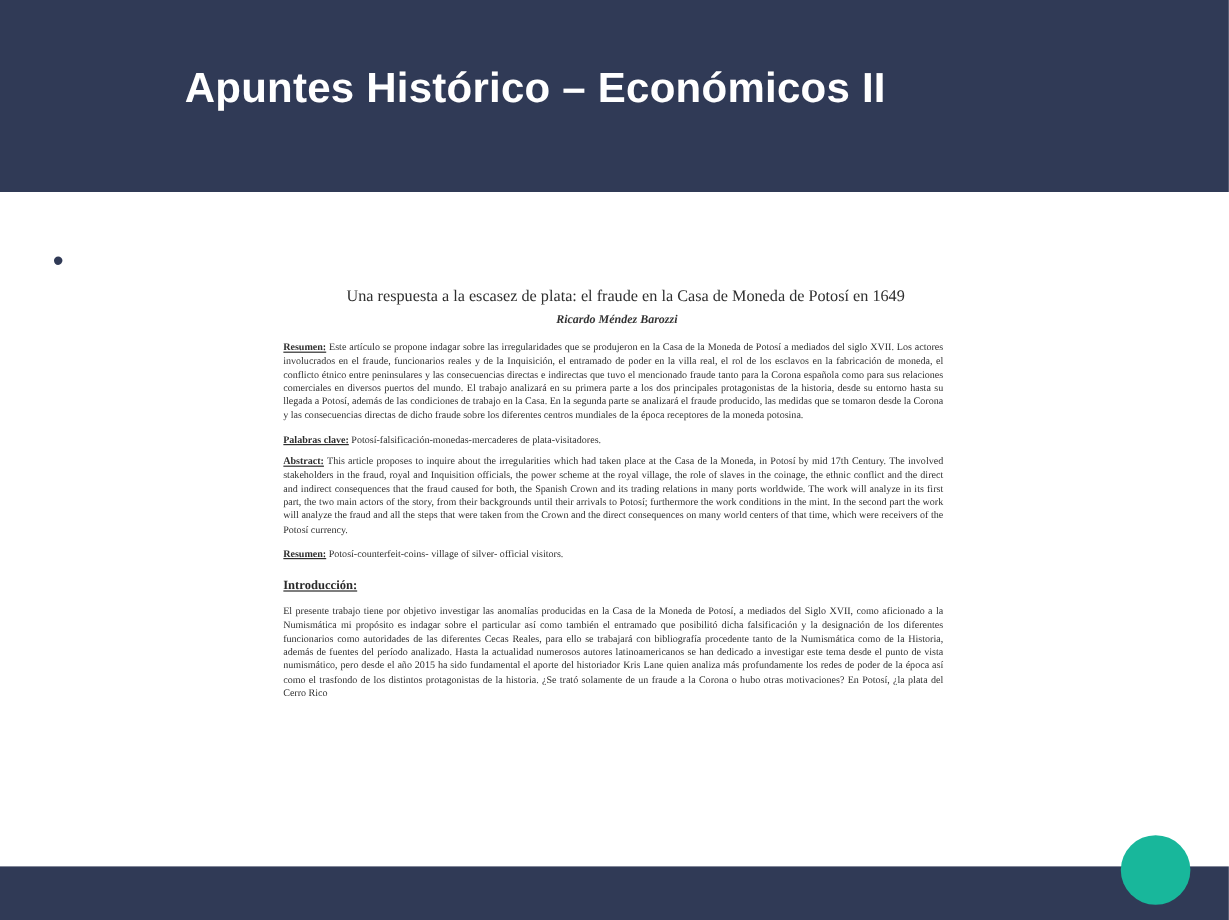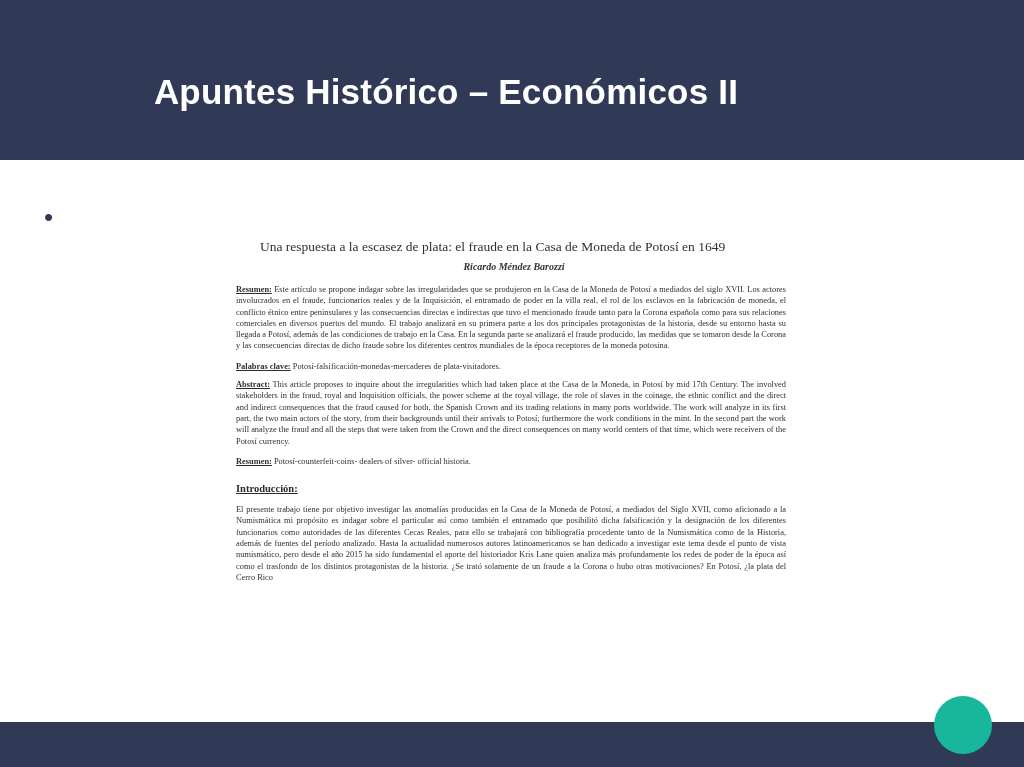--- a/index.html
+++ b/index.html
@@ -24,21 +24,21 @@
     position: absolute;
     left: 0;
     top: 0;
     width: 1024px;
     height: 160px;
     background: #303a56;
   }
   .header-title {
     position: absolute;
     left: 0;
-    top: 72px;
+    top: 54px;
     width: 892px;
     text-align: center;
     color: #ffffff;
     font-size: 35px;
     font-weight: bold;
     letter-spacing: 0.2px;
     font-family: "Liberation Sans", sans-serif;
   }
   
   .bullet-row {
@@ -72,24 +72,24 @@
     left: 236px;
     top: 238px;
     width: 556px;
     height: 480px;
     background: #ffffff;
     overflow: hidden;
     color: #2a2a2a;
     font-family: "Liberation Serif", serif;
   }
   .doc-title {
-    text-align: left;
+    text-align: right;
     font-size: 13.5px;
     line-height: 17px;
-    margin: 0 38px 6px 24px;
+    margin: 0 38px 6px 38px;
     color: #2f2f2f;
   }
   .doc-author {
     text-align: center;
     font-size: 10px;
     font-style: italic;
     font-weight: bold;
     margin-bottom: 12px;
     color: #333;
   }
@@ -155,21 +155,21 @@
 
     <div class="doc-para tight">
       <span class="lbl">Palabras clave:</span><span> Potosí-falsificación-monedas-mercaderes de plata-visitadores.</span>
     </div>
 
     <div class="doc-para">
       <span class="lbl">Abstract:</span><span> This article proposes to inquire about the irregularities which had taken place at the Casa de la Moneda, in Potosí by mid 17th Century. The involved stakeholders in the fraud, royal and Inquisition officials, the power scheme at the royal village, the role of slaves in the coinage, the ethnic conflict and the direct and indirect consequences that the fraud caused for both, the Spanish Crown and its trading relations in many ports worldwide. The work will analyze in its first part, the two main actors of the story, from their backgrounds until their arrivals to Potosí; furthermore the work conditions in the mint. In the second part the work will analyze the fraud and all the steps that were taken from the Crown and the direct consequences on many world centers of that time, which were receivers of the Potosí currency.</span>
     </div>
 
     <div class="doc-para tight">
-      <span class="lbl">Resumen:</span><span>  Potosí-counterfeit-coins- dealers of silver- official historia.</span>
+      <span class="lbl">Resumen:</span><span>  Potosí-counterfeit-coins- village of silver- official visitors.</span>
     </div>
 
     <div class="doc-section">Introducción:</div>
 
     <div class="doc-para">El presente trabajo tiene por objetivo investigar las anomalías producidas en la Casa de la Moneda de Potosí, a mediados del Siglo XVII, como aficionado a la Numismática mi propósito es indagar sobre el particular así como también el entramado que posibilitó dicha falsificación y la designación de los diferentes funcionarios como autoridades de las diferentes Cecas Reales, para ello se trabajará con bibliografía procedente tanto de la Numismática como de la Historia, además de fuentes del período analizado. Hasta la actualidad numerosos autores latinoamericanos se han dedicado a investigar este tema desde el punto de vista numismático, pero desde el año 2015 ha sido fundamental el aporte del historiador Kris Lane quien analiza más profundamente los redes de poder de la época así como el trasfondo de los distintos protagonistas de la historia. ¿Se trató solamente de un fraude a la Corona o hubo otras motivaciones? En Potosí, ¿la plata del Cerro Rico</div>
   </div>
 
   <div class="footer-band"></div>
   <div class="footer-circle"></div>
 

